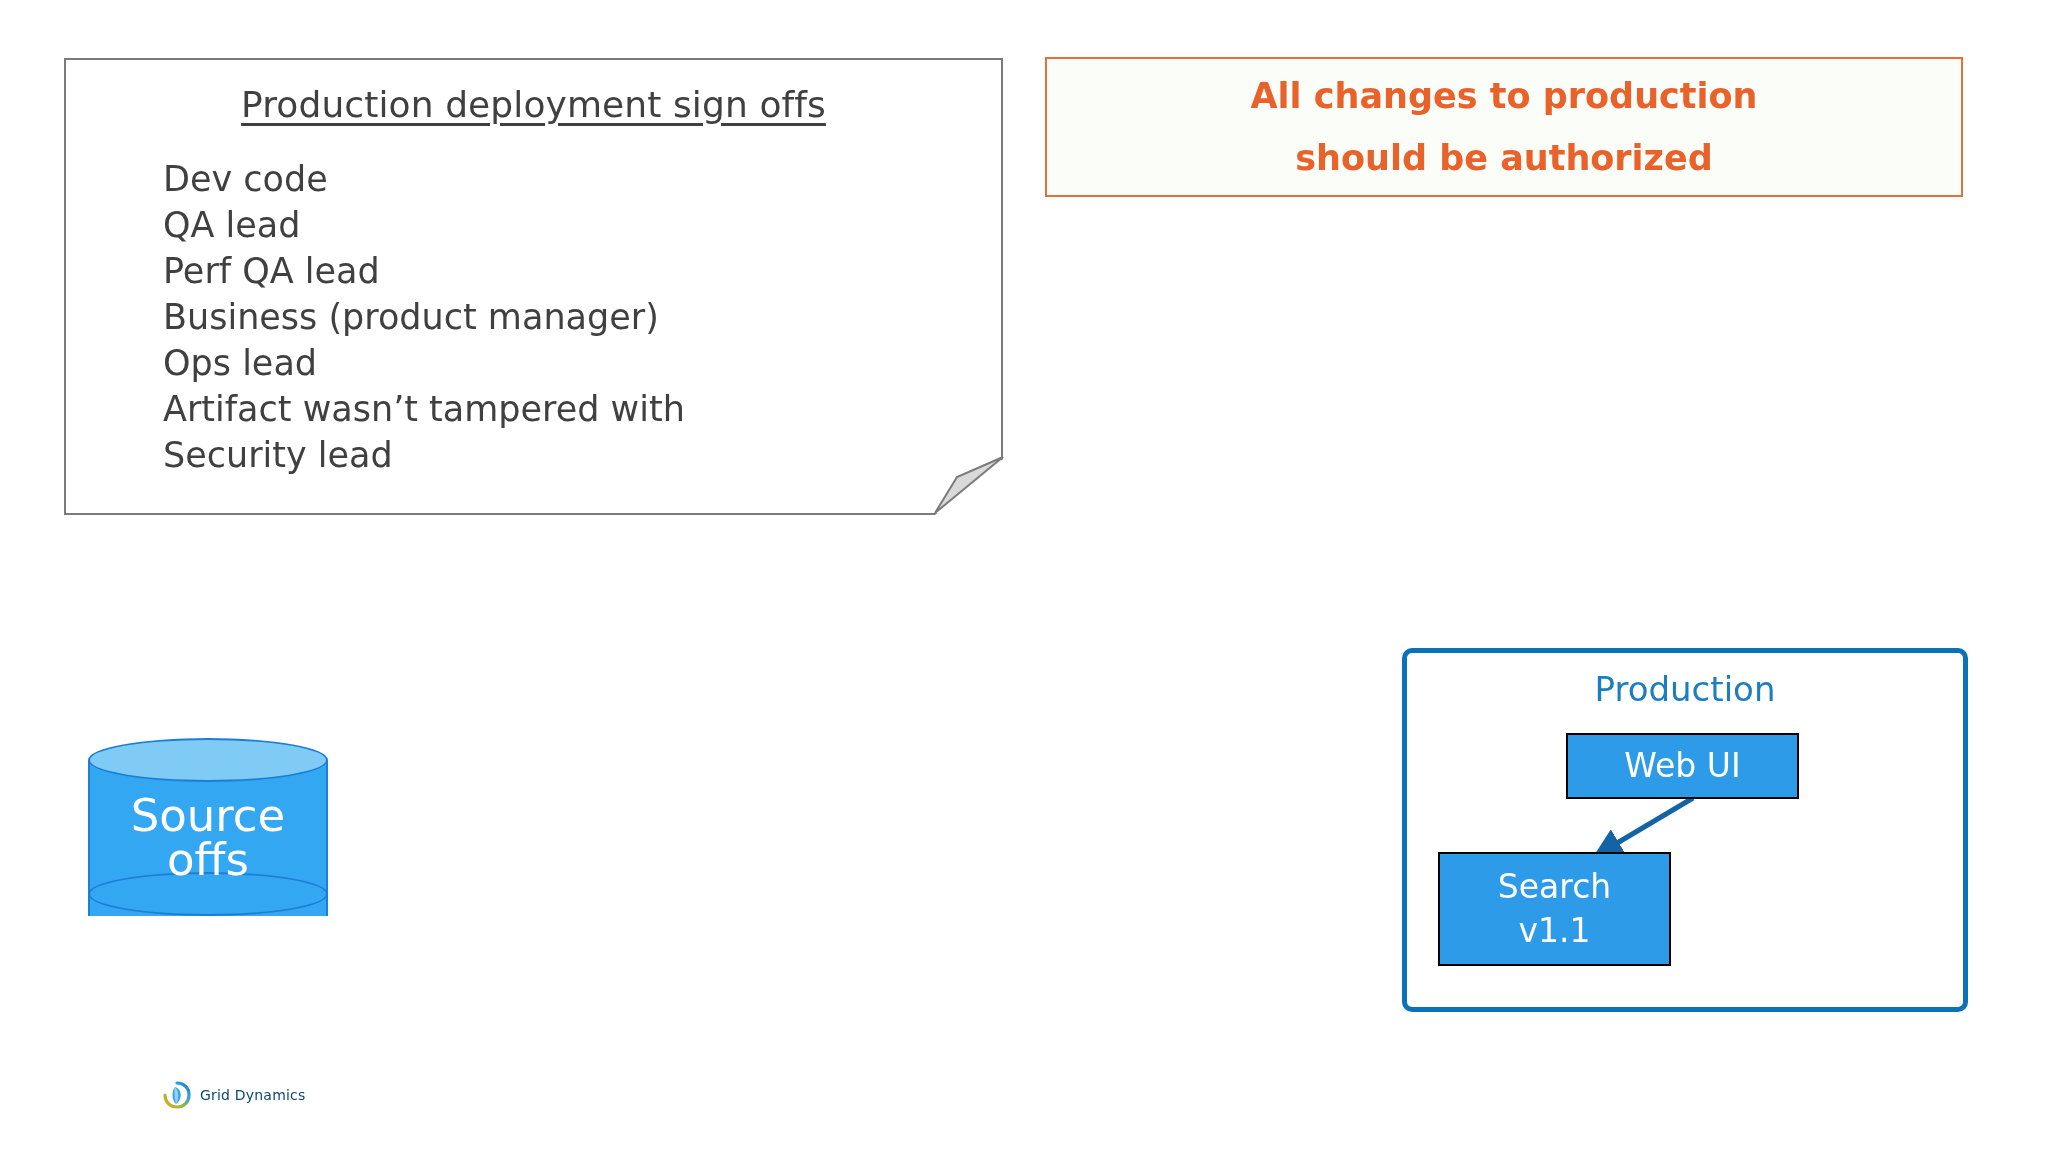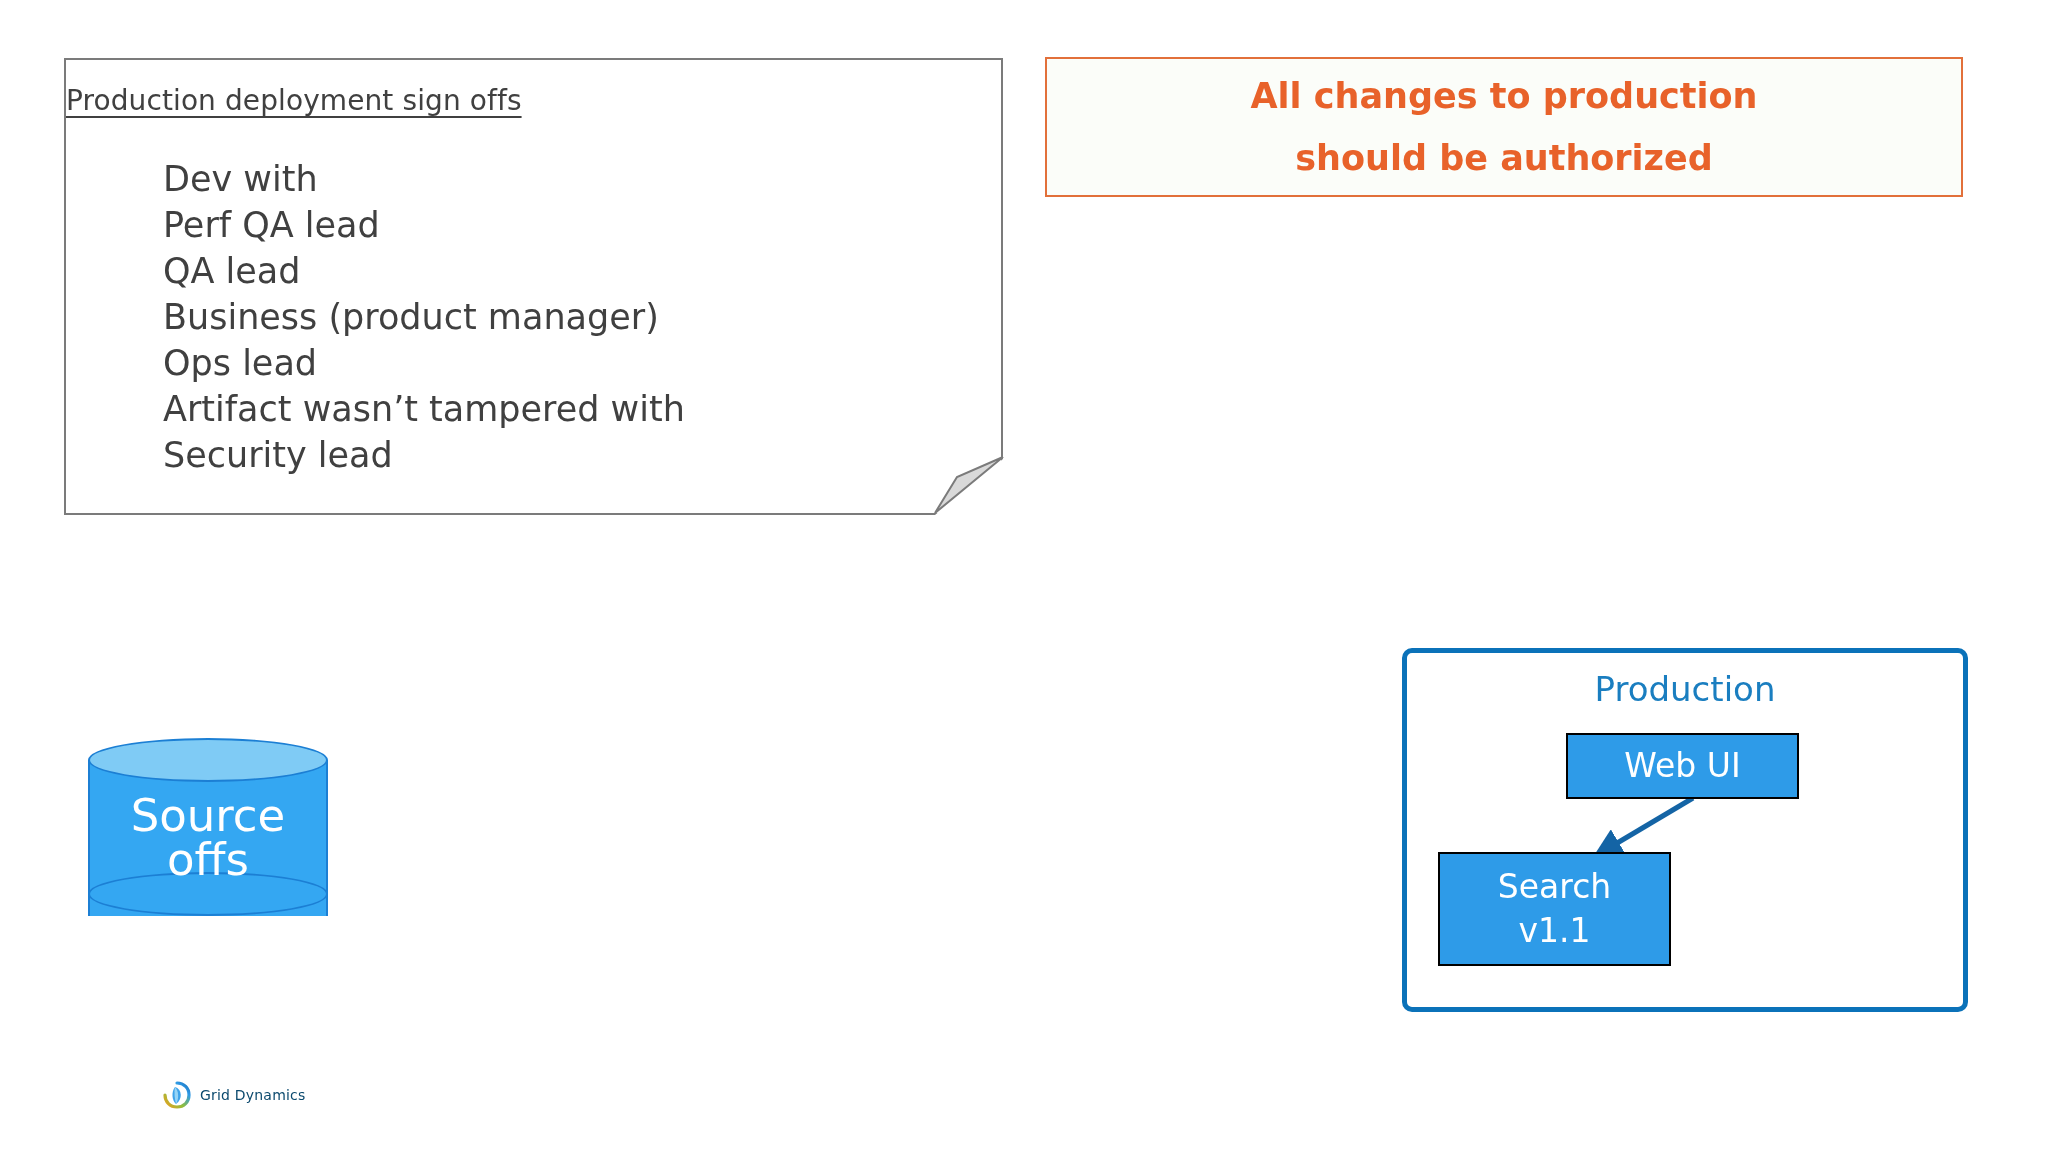--- a/index.html
+++ b/index.html
@@ -24,21 +24,22 @@
     height: 457px;
     background: #ffffff;
     border: 2px solid #7b7b7b;
     box-sizing: border-box;
   }
   .note-title {
     position: absolute;
     left: 0;
     top: 24px;
     width: 100%;
-    font-size: 28px;
+    text-align: center;
+    font-size: 36px;
     color: #404040;
     text-decoration: underline;
     text-underline-offset: 6px;
     letter-spacing: 0.1px;
   }
   .note-list {
     position: absolute;
     left: 97px;
     top: 96px;
     width: 800px;
@@ -205,23 +206,23 @@
     color: #0c4a6e;
     letter-spacing: 0.2px;
   }
 </style>
 </head>
 <body>
 
 <div class="note">
   <div class="note-title">Production deployment sign offs</div>
   <div class="note-list">
-    <div class="note-item">Dev with</div>
+    <div class="note-item">Dev code</div>
+    <div class="note-item">QA lead</div>
     <div class="note-item">Perf QA lead</div>
-    <div class="note-item">QA lead</div>
     <div class="note-item">Business (product manager)</div>
     <div class="note-item">Ops lead</div>
     <div class="note-item">Artifact wasn’t tampered with</div>
     <div class="note-item">Security lead</div>
   </div>
   <svg class="note-fold" viewBox="0 0 72 72">
     <polygon points="72,16 72,72 4,72" fill="#FFFFFF" stroke="none"></polygon>
     <polygon points="72,14 26,34 4,70" fill="#D9D9D9" stroke="#7B7B7B" stroke-width="2"></polygon>
   </svg>
 </div>

